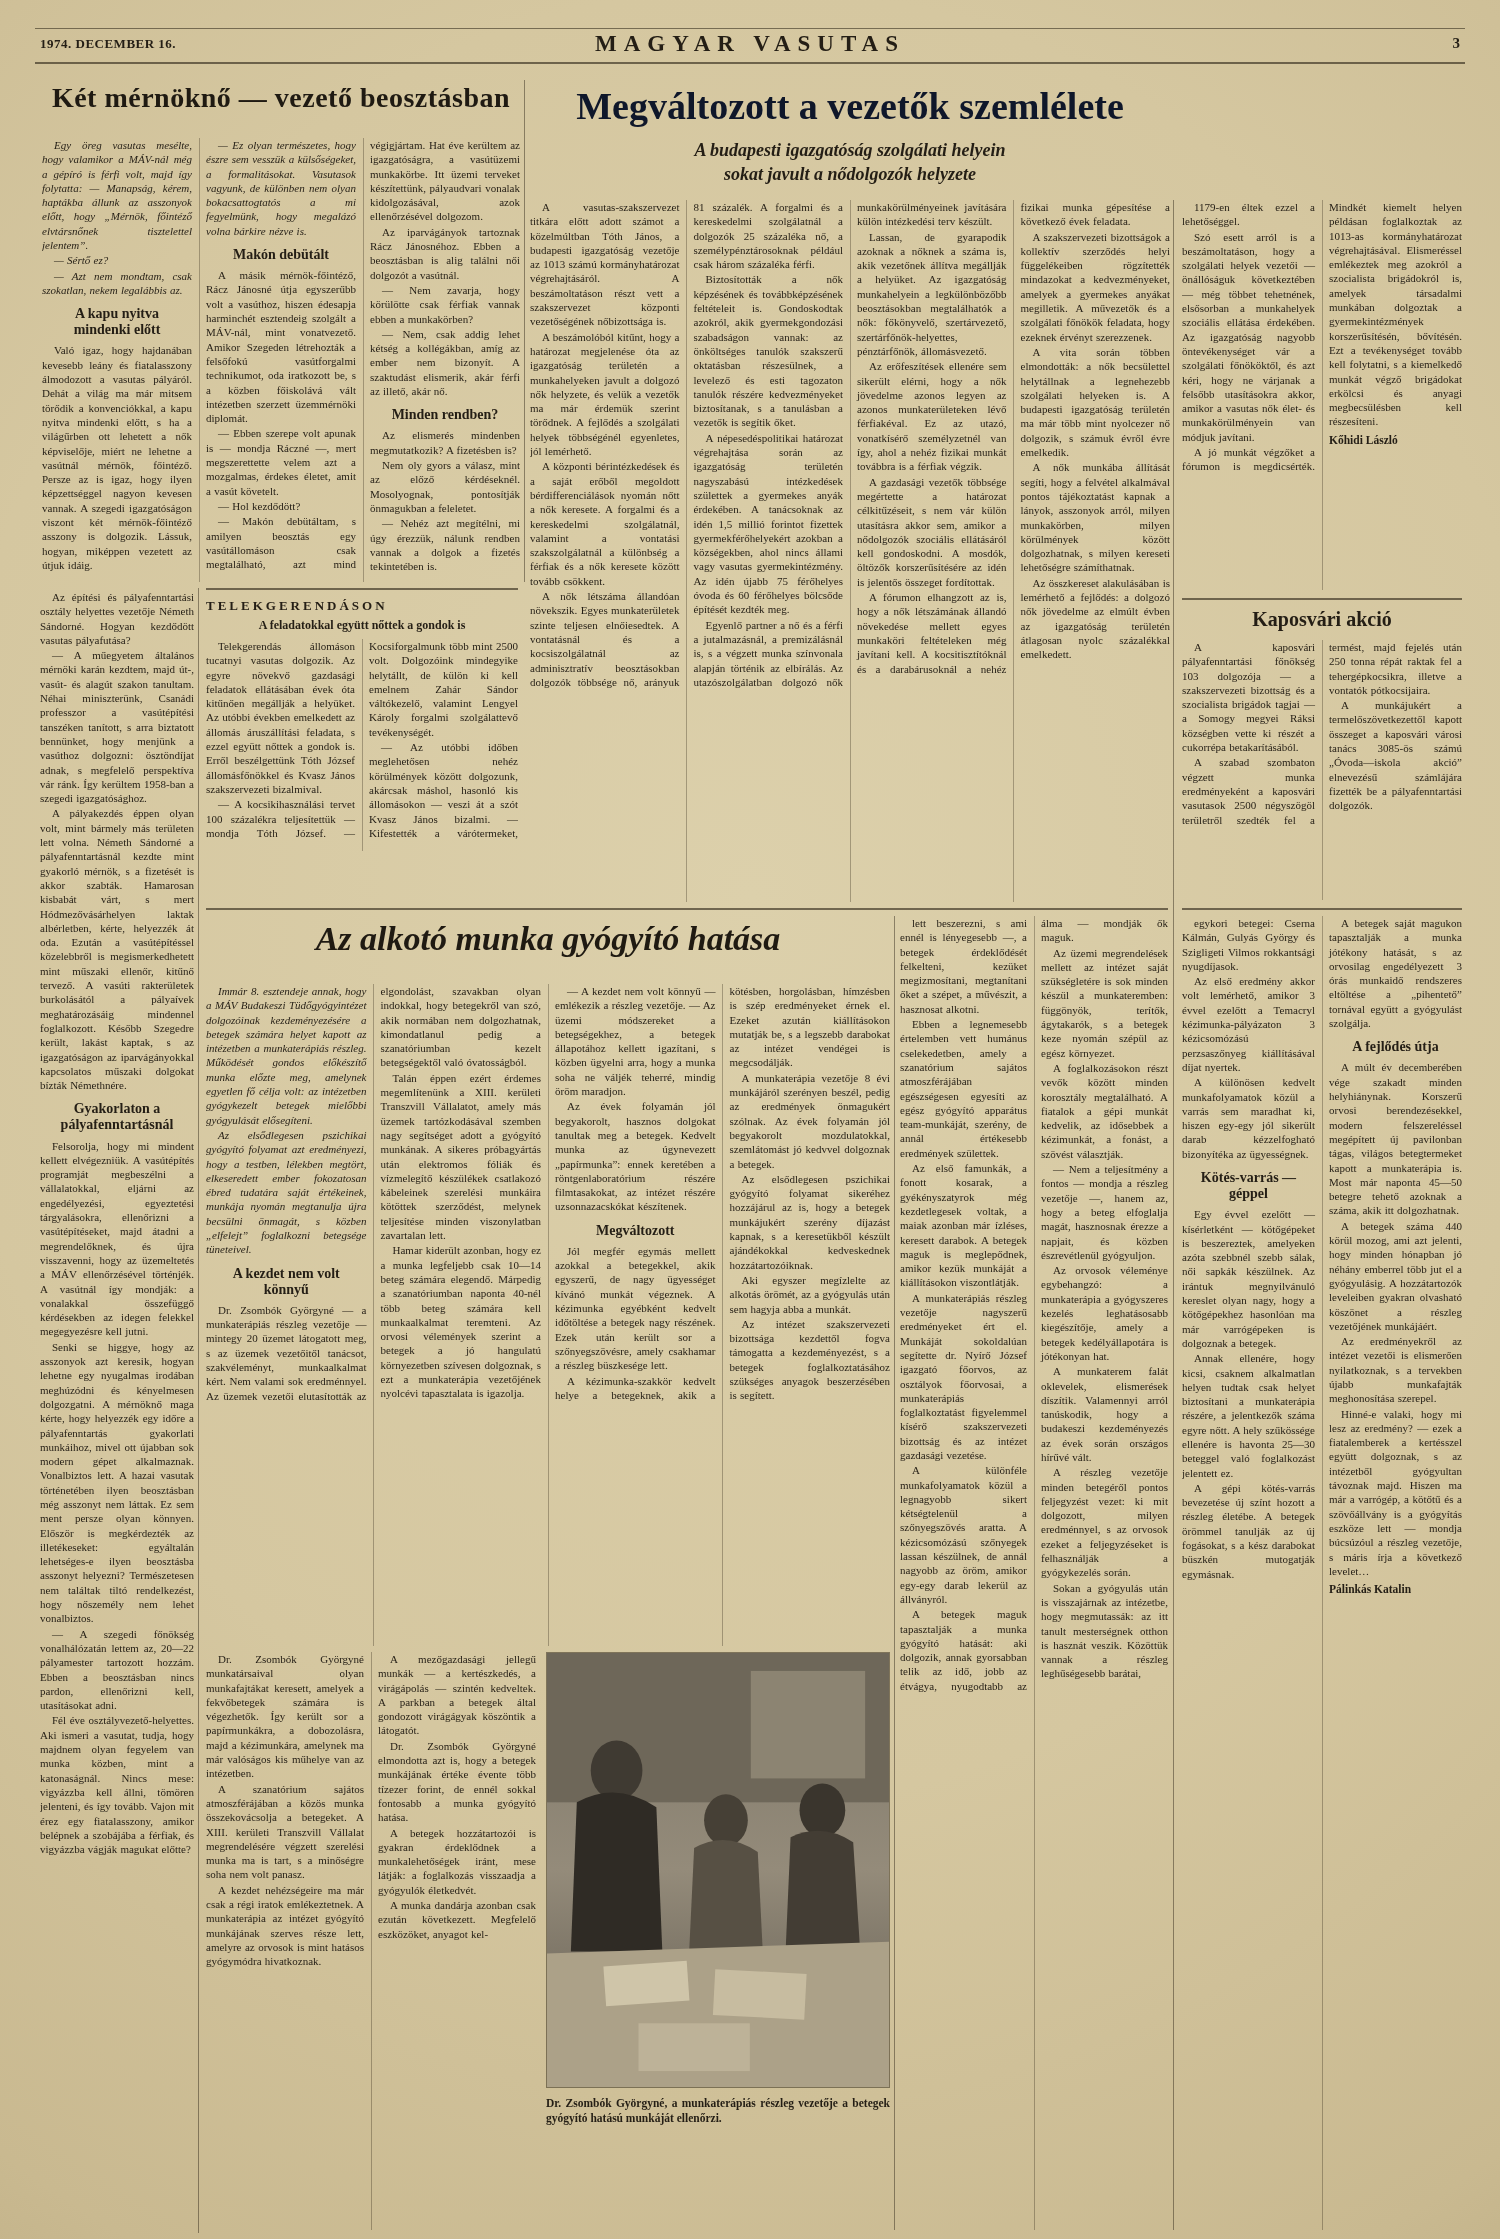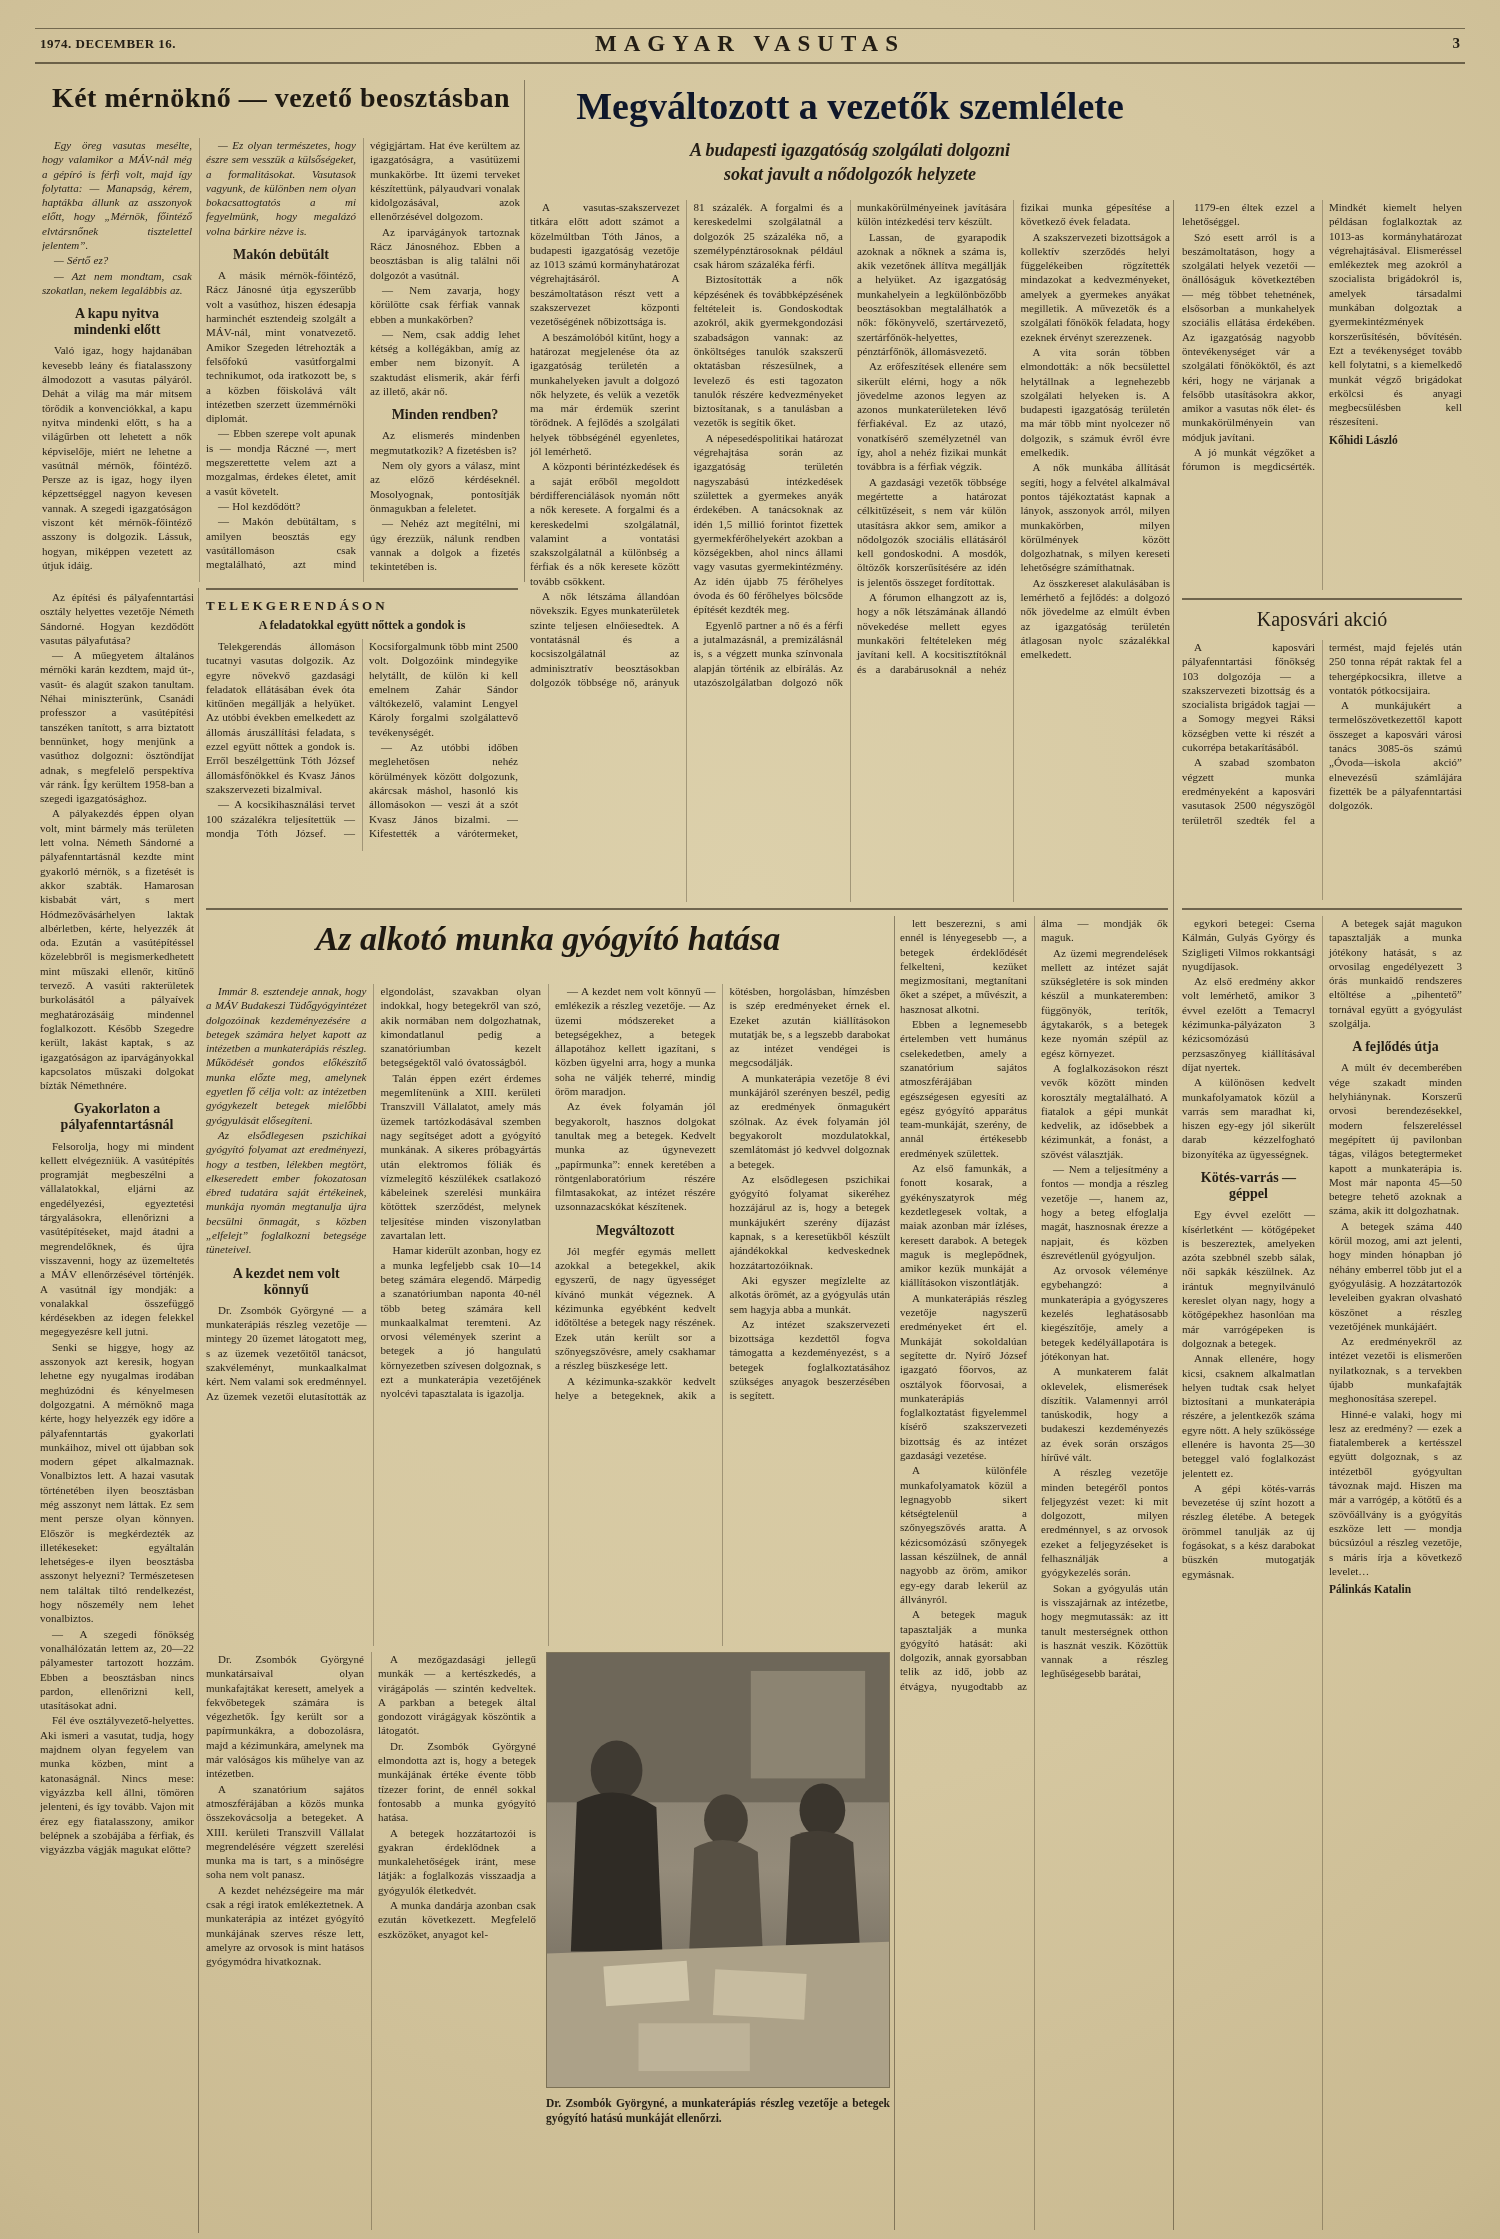--- a/index.html
+++ b/index.html
@@ -20,21 +20,21 @@
   .subhead{text-align:center;font-weight:bold;font-size:14px;line-height:1.15;margin:9px 4px 5px}
   .sig{text-align:left;font-weight:bold;font-size:11.5px;margin-top:5px;padding-right:8px}
 
   .multicol{column-gap:14px;column-rule:1px solid rgba(45,35,20,.32);height:100%;column-fill:balance}
   .cols2{column-count:2}.cols3{column-count:3}.cols4{column-count:4}
 
   .h-ket{font-size:28px;font-weight:bold;text-align:center;letter-spacing:.5px;color:#1f1a12}
   .h-megv{font-size:38px;font-weight:bold;text-align:center;color:#0f172a}
   .h-megv-sub{font-size:18px;font-weight:bold;font-style:italic;text-align:center;color:#241e15}
   .h-alkoto{font-size:34px;font-weight:bold;font-style:italic;text-align:center;color:#1f1a12}
-  .h-kapos{font-size:20px;font-weight:normal;text-align:center}
+  .h-kapos{font-size:20px;font-weight:bold;text-align:center}
   .h-telek{font-size:12px;font-weight:bold;text-align:center;white-space:nowrap;margin:4px 0 6px}
   .kicker{font-size:13px;font-weight:bold;letter-spacing:3px;margin:6px 0 2px}
 
   #masthead-rule-top{top:28px;left:35px;width:1430px}
   #masthead-date{top:36px;left:40px;width:260px}
   #masthead-title{top:31px;left:0;width:1500px}
   #masthead-page{top:35px;left:1380px;width:80px}
   #masthead-rule-bottom{top:62px;left:35px;width:1430px}
 
   #ket-headline{top:82px;left:42px;width:478px;height:44px}
@@ -110,21 +110,21 @@
         <p>Az elismerés mindenben megmutatkozik? A fizetésben is?</p>
         <p>Nem oly gyors a válasz, mint az előző kérdéseknél. Mosolyognak, pontosítják önmagukban a feleletet.</p>
         <p>— Nehéz azt megítélni, mi úgy érezzük, nálunk rendben vannak a dolgok a fizetés tekintetében is.</p>
       </div>
 
   </div>
 </div>
 <div class="vrule" id="vrule-1"></div>
 
 <div class="abs h-megv" id="megv-headline">Megváltozott a vezetők szemlélete</div>
-<div class="abs h-megv-sub" id="megv-sub1">A budapesti igazgatóság szolgálati dolgozni</div>
+<div class="abs h-megv-sub" id="megv-sub1">A budapesti igazgatóság szolgálati helyein</div>
 <div class="abs h-megv-sub" id="megv-sub2">sokat javult a nődolgozók helyzete</div>
 <div class="abs" id="megv-body">
   <div class="multicol cols4">
     <div class="paras">
         <p>A vasutas-szakszervezet titkára előtt adott számot a közelmúltban Tóth János, a budapesti igazgatóság vezetője az 1013 számú kormányhatározat végrehajtásáról. A beszámoltatáson részt vett a szakszervezet központi vezetőségének nőbizottsága is.</p>
         <p>A beszámolóból kitűnt, hogy a határozat megjelenése óta az igazgatóság területén a munkahelyeken javult a dolgozó nők helyzete, és velük a vezetők ma már érdemük szerint törődnek. A fejlődés a szolgálati helyek többségénél egyenletes, jól lemérhető.</p>
         <p>A központi bérintézkedések és a saját erőből megoldott bérdifferenciálások nyomán nőtt a nők keresete. A forgalmi és a kereskedelmi szolgálatnál, valamint a vontatási szakszolgálatnál a különbség a férfiak és a nők keresete között tovább csökkent.</p>
         <p>A nők létszáma állandóan növekszik. Egyes munkaterületek szinte teljesen elnőiesedtek. A vontatásnál és a kocsiszolgálatnál az adminisztratív beosztásokban dolgozók többsége nő, arányuk 81 százalék. A forgalmi és a kereskedelmi szolgálatnál a dolgozók 25 százaléka nő, a személypénztárosoknak például csak három százaléka férfi.</p>
         <p>Biztosították a nők képzésének és továbbképzésének feltételeit is. Gondoskodtak azokról, akik gyermekgondozási szabadságon vannak: az önköltséges tanulók szakszerű oktatásban részesülnek, a levelező és esti tagozaton tanulók részére kedvezményeket biztosítanak, s a tanulásban a vezetők is segítik őket.</p>
         <p>A népesedéspolitikai határozat végrehajtása során az igazgatóság területén nagyszabású intézkedések születtek a gyermekes anyák érdekében. A tanácsoknak az idén 1,5 millió forintot fizettek gyermekférőhelyekért azokban a községekben, ahol nincs állami vagy vasutas gyermekintézmény. Az idén újabb 75 férőhelyes óvoda és 60 férőhelyes bölcsőde építését kezdték meg.</p>

